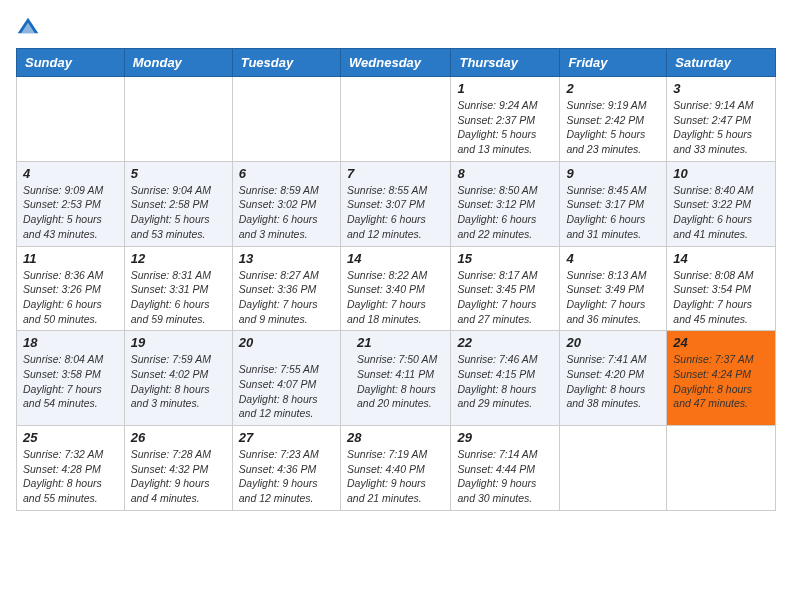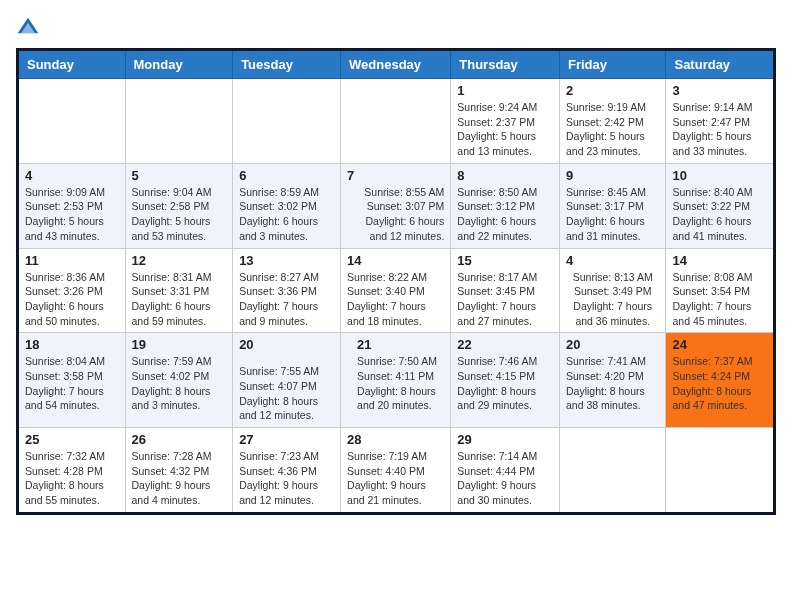--- a/index.html
+++ b/index.html
@@ -26,21 +26,22 @@
     .logo-icon {
       width: 24px;
       height: 24px;
     }
     .title-block { text-align: right; }
     .month-title { font-size: 36px; font-weight: bold; color: #333; }
     .subtitle { font-size: 16px; color: #555; }
     .calendar {
       width: 100%;
       border-collapse: collapse;
-      border: 3px solid #0f172a;
+      border: 1px solid #0f172a;
+      font-style: italic;
     }
     .calendar th {
       background-color: #2979c7;
       color: #fff;
       text-align: left;
       padding: 6px 8px;
       font-size: 13px;
       border: 1px solid #2060a0;
     }
     .calendar td {
@@ -144,21 +145,21 @@
         </td>
         <td style="background: rgb(240, 244, 250);">
           <span class="day-number">6</span>
           <div class="day-info" style="white-space: pre-line;">Sunrise: 8:59 AM
 Sunset: 3:02 PM
 Daylight: 6 hours
 and 3 minutes.</div>
         </td>
         <td style="background: rgb(240, 244, 250);">
           <span class="day-number">7</span>
-          <div class="day-info" style="white-space: pre-line; text-align: right;">Sunrise: 8:55 AM
+          <div class="day-info" style="white-space: pre-line;">Sunrise: 8:55 AM
 Sunset: 3:07 PM
 Daylight: 6 hours
 and 12 minutes.</div>
         </td>
         <td style="background: rgb(240, 244, 250);">
           <span class="day-number">8</span>
           <div class="day-info" style="white-space: pre-line;">Sunrise: 8:50 AM
 Sunset: 3:12 PM
 Daylight: 6 hours
 and 22 minutes.</div>
@@ -209,21 +210,21 @@
         </td>
         <td>
           <span class="day-number">15</span>
           <div class="day-info" style="white-space: pre-line;">Sunrise: 8:17 AM
 Sunset: 3:45 PM
 Daylight: 7 hours
 and 27 minutes.</div>
         </td>
         <td>
           <span class="day-number">4</span>
-          <div class="day-info" style="white-space: pre-line; text-align: center;">Sunrise: 8:13 AM
+          <div class="day-info" style="white-space: pre-line;">Sunrise: 8:13 AM
 Sunset: 3:49 PM
 Daylight: 7 hours
 and 36 minutes.</div>
         </td>
         <td>
           <span class="day-number">14</span>
           <div class="day-info" style="white-space: pre-line;">Sunrise: 8:08 AM
 Sunset: 3:54 PM
 Daylight: 7 hours
 and 45 minutes.</div>

